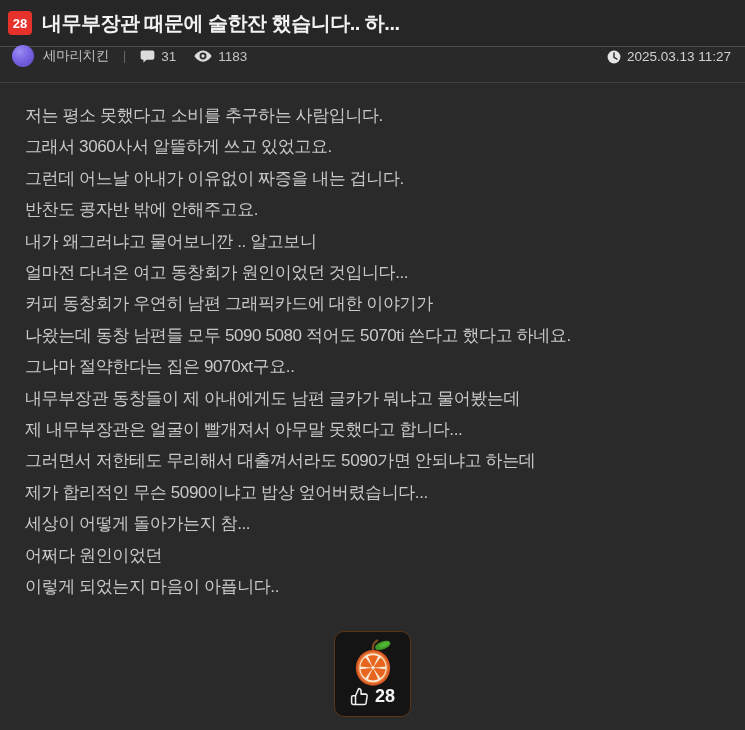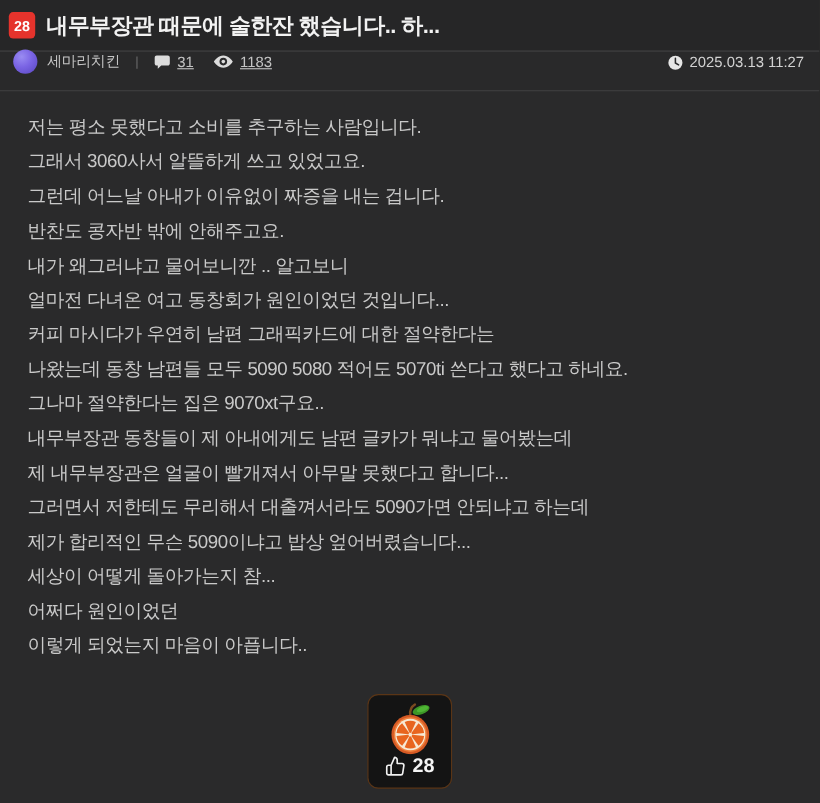--- a/index.html
+++ b/index.html
@@ -48,21 +48,21 @@
     color: #c4c4c4;
   }
   .avatar {
     width: 22px; height: 22px;
     border-radius: 50%;
     background: radial-gradient(circle at 35% 30%, #9a8cf2 0%, #7a64e4 45%, #5846c0 100%);
     flex: 0 0 auto;
   }
   .author-name { margin-left: 9px; letter-spacing: -0.3px; }
   .meta-sep { color: #6a6a6a; margin: 0 14px; font-size: 12px; }
-  .meta-stat { display: flex; align-items: center; margin-right: 18px; text-decoration: underline; }
+  .meta-stat { display: flex; align-items: center; margin-right: 18px; }
   .meta-stat svg { margin-right: 6px; }
   .meta-spacer { flex: 1; }
   .timestamp-wrap { display: flex; align-items: flex-end; color: #d2d2d2; }
   .timestamp-wrap svg { margin-right: 6px; }
   
   .post-body {
     padding: 17px 25px 0 25px;
   }
   .post-body p {
     font-size: 17px;
@@ -140,21 +140,21 @@
   </span>
 </div>
 
 <div class="post-body">
   <p>저는 평소 못했다고 소비를 추구하는 사람입니다.</p>
   <p>그래서 3060사서 알뜰하게 쓰고 있었고요.</p>
   <p>그런데 어느날 아내가 이유없이 짜증을 내는 겁니다.</p>
   <p>반찬도 콩자반 밖에 안해주고요.</p>
   <p>내가 왜그러냐고 물어보니깐 .. 알고보니</p>
   <p>얼마전 다녀온 여고 동창회가 원인이었던 것입니다...</p>
-  <p>커피 마시다가 우연히 남편 그래픽카드에 대한 절약한다는</p>
+  <p>커피 동창회가 우연히 남편 그래픽카드에 대한 이야기가</p>
   <p>나왔는데 동창 남편들 모두 5090 5080 적어도 5070ti 쓴다고 했다고 하네요.</p>
   <p>그나마 절약한다는 집은 9070xt구요..</p>
   <p>내무부장관 동창들이 제 아내에게도 남편 글카가 뭐냐고 물어봤는데</p>
   <p>제 내무부장관은 얼굴이 빨개져서 아무말 못했다고 합니다...</p>
   <p>그러면서 저한테도 무리해서 대출껴서라도 5090가면 안되냐고 하는데</p>
   <p>제가 합리적인 무슨 5090이냐고 밥상 엎어버렸습니다...</p>
   <p>세상이 어떻게 돌아가는지 참...</p>
   <p>어쩌다 원인이었던</p>
   <p>이렇게 되었는지 마음이 아픕니다..</p>
 </div>

